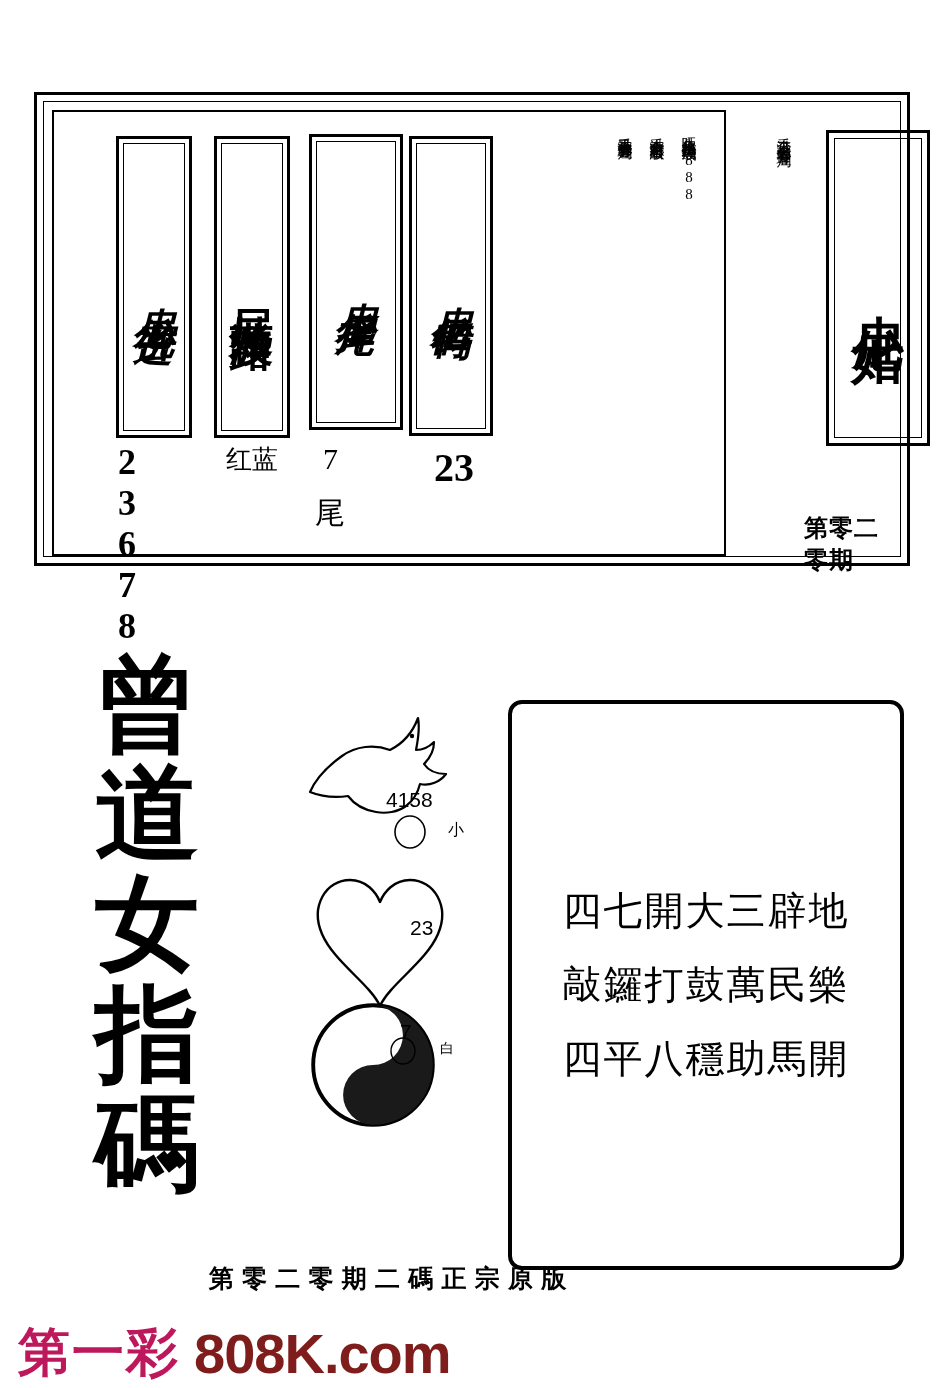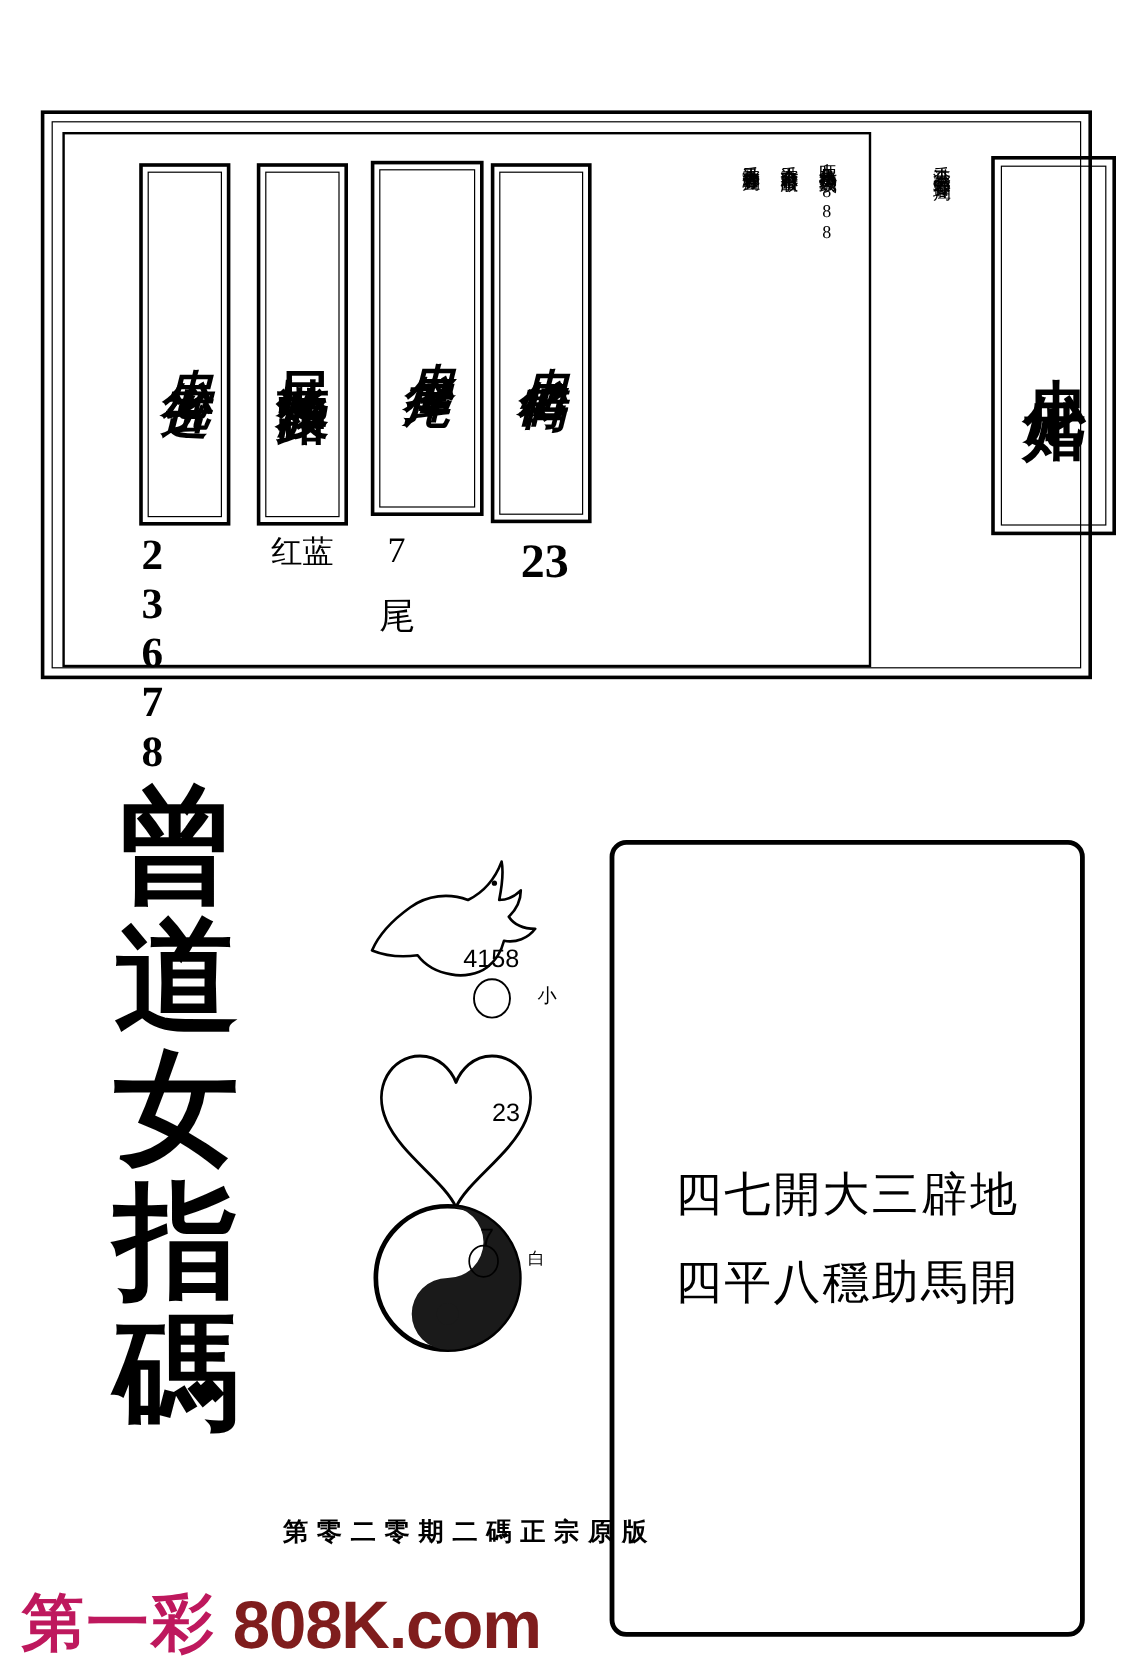--- a/index.html
+++ b/index.html
@@ -176,21 +176,21 @@
     font-size: 21px;
     font-family: Liberation Sans, sans-serif;
     margin-left: 48px;
   }
 
   .poem-box {
     position: absolute;
     left: 508px;
     top: 700px;
     width: 396px;
-    height: 664px;
+    height: 570px;
     border: 4px solid #000;
     border-radius: 14px;
     box-sizing: border-box;
     display: flex;
     flex-direction: column;
     justify-content: center;
     align-items: center;
     gap: 20px;
   }
   .poem-line {
@@ -199,21 +199,21 @@
     font-family: "DejaVu Serif", "Liberation Serif", serif;
     white-space: nowrap;
   }
 
   .footer-note {
     position: absolute;
     left: 0;
     top: 1262px;
     width: 776px;
     text-align: center;
-    font-size: 21px;
+    font-size: 25px;
     font-weight: bold;
     letter-spacing: 1px;
   }
 
   .watermark {
     position: absolute;
     left: 18px;
     top: 1318px;
     display: flex;
     align-items: center;
@@ -289,20 +289,21 @@
     <div class="issue-right">
       <div class="v-text">香港马会彩券管理局：</div>
     </div>
 
     <div class="title-box">
       <div class="title-box-inner">
         <div class="v-text">小尼姑</div>
       </div>
     </div>
 
+    <div class="issue-bottom">第零二零期</div>
 
   </div>
 </div>
 
 <div class="brand">
   <span>曾</span>
   <span>道</span>
   <span>女</span>
   <span>指</span>
   <span>碼</span>
@@ -333,20 +334,21 @@
   </svg>
   <div class="sym-num" style="left:62px; top:320px;">7</div>
   <svg width="34" height="34" viewBox="0 0 34 34" style="position:absolute;left:96px;top:334px;">
     <ellipse cx="17" cy="17" rx="12" ry="13" fill="none" stroke="#000" stroke-width="1.4"></ellipse>
   </svg>
   <div class="sym-num" style="left:102px; top:340px; font-size:14px;">白</div>
 </div>
 
 <div class="poem-box">
   <div class="poem-line">四七開大三辟地</div>
+  <div class="poem-line">敲鑼打鼓萬民樂</div>
   <div class="poem-line">四平八穩助馬開</div>
 </div>
 
 <div class="footer-note">第 零 二 零 期 二 碼 正 宗 原 版</div>
 
 <div class="watermark">
   <div class="wm-cn">第一彩</div>
   <div class="wm-en">808K.com</div>
 </div>
 

